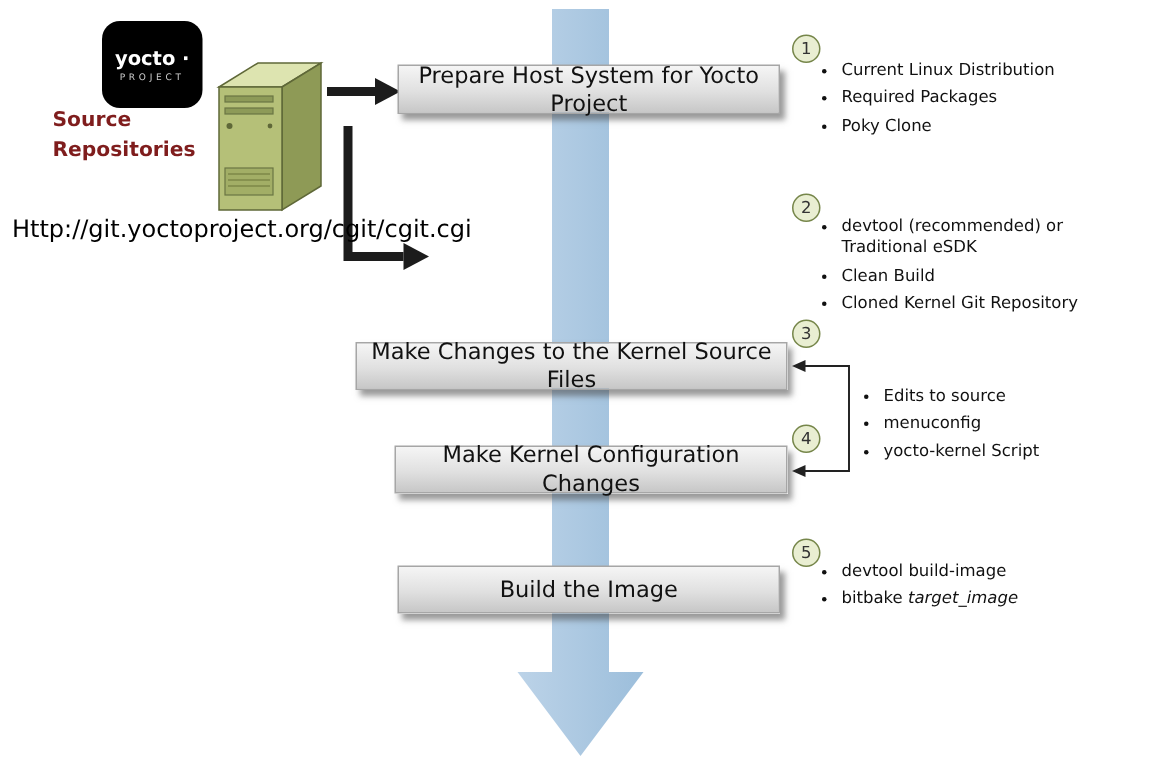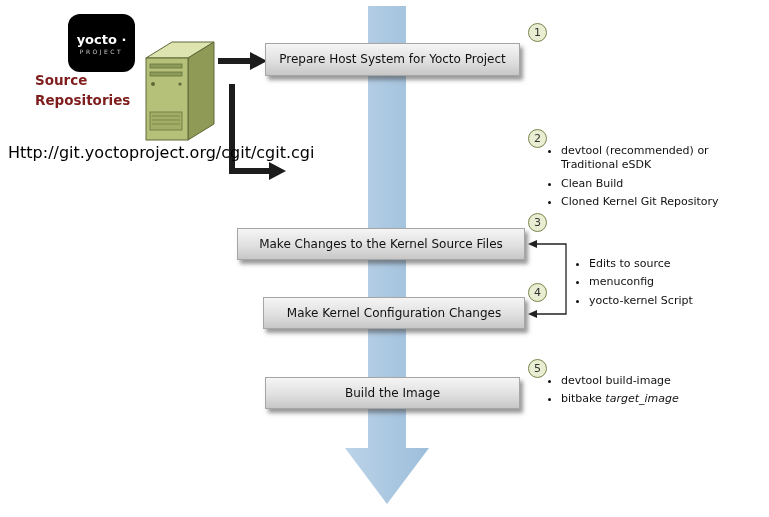--- a/index.html
+++ b/index.html
@@ -4,21 +4,21 @@
 <style>
   * { box-sizing: border-box; }
   html,body { margin:0; padding:0; background:#fff; font-family:"DejaVu Sans", sans-serif; }
   .canvas { position:relative; width:769px; height:517px; background:#fff; overflow:hidden; }
 
   .overlay { position:absolute; left:0; top:0; z-index:1; }
 
   .step-box {
     position:absolute; z-index:2;
     display:flex; align-items:center; justify-content:center;
-    text-align:center; font-size:12px; color:#111; line-height:1.25;
+    text-align:center; font-size:15px; color:#111; line-height:1.25;
     background:linear-gradient(180deg,#f5f5f5 0%,#e0e0e0 55%,#c7c7c7 100%);
     border:1px solid #a6a6a6;
     box-shadow:3px 4px 4px rgba(70,70,70,.55);
     padding:2px 6px;
   }
   .box1 { left:265px; top:43px;  width:255px; height:33px; }
   .box2 { left:291px; top:150px; width:234px; height:42px; }
   .box3 { left:237px; top:228px; width:288px; height:32px; }
   .box4 { left:263px; top:297px; width:262px; height:32px; }
   .box5 { left:265px; top:377px; width:255px; height:32px;text-align:right; }
@@ -119,20 +119,25 @@
   <div class="step-box box5">
     <span>Build the Image</span>
   </div>
 
   <div class="badge b1">1</div>
   <div class="badge b2">2</div>
   <div class="badge b3">3</div>
   <div class="badge b4">4</div>
   <div class="badge b5">5</div>
 
+  <ul class="bullets list1">
+    <li>Current Linux Distribution</li>
+    <li>Required Packages</li>
+    <li>Poky Clone</li>
+  </ul>
 
   <ul class="bullets list2">
     <li>devtool (recommended) or Traditional eSDK</li>
     <li>Clean Build</li>
     <li>Cloned Kernel Git Repository</li>
   </ul>
 
   <ul class="bullets list5">
     <li>devtool build-image</li>
     <li>

